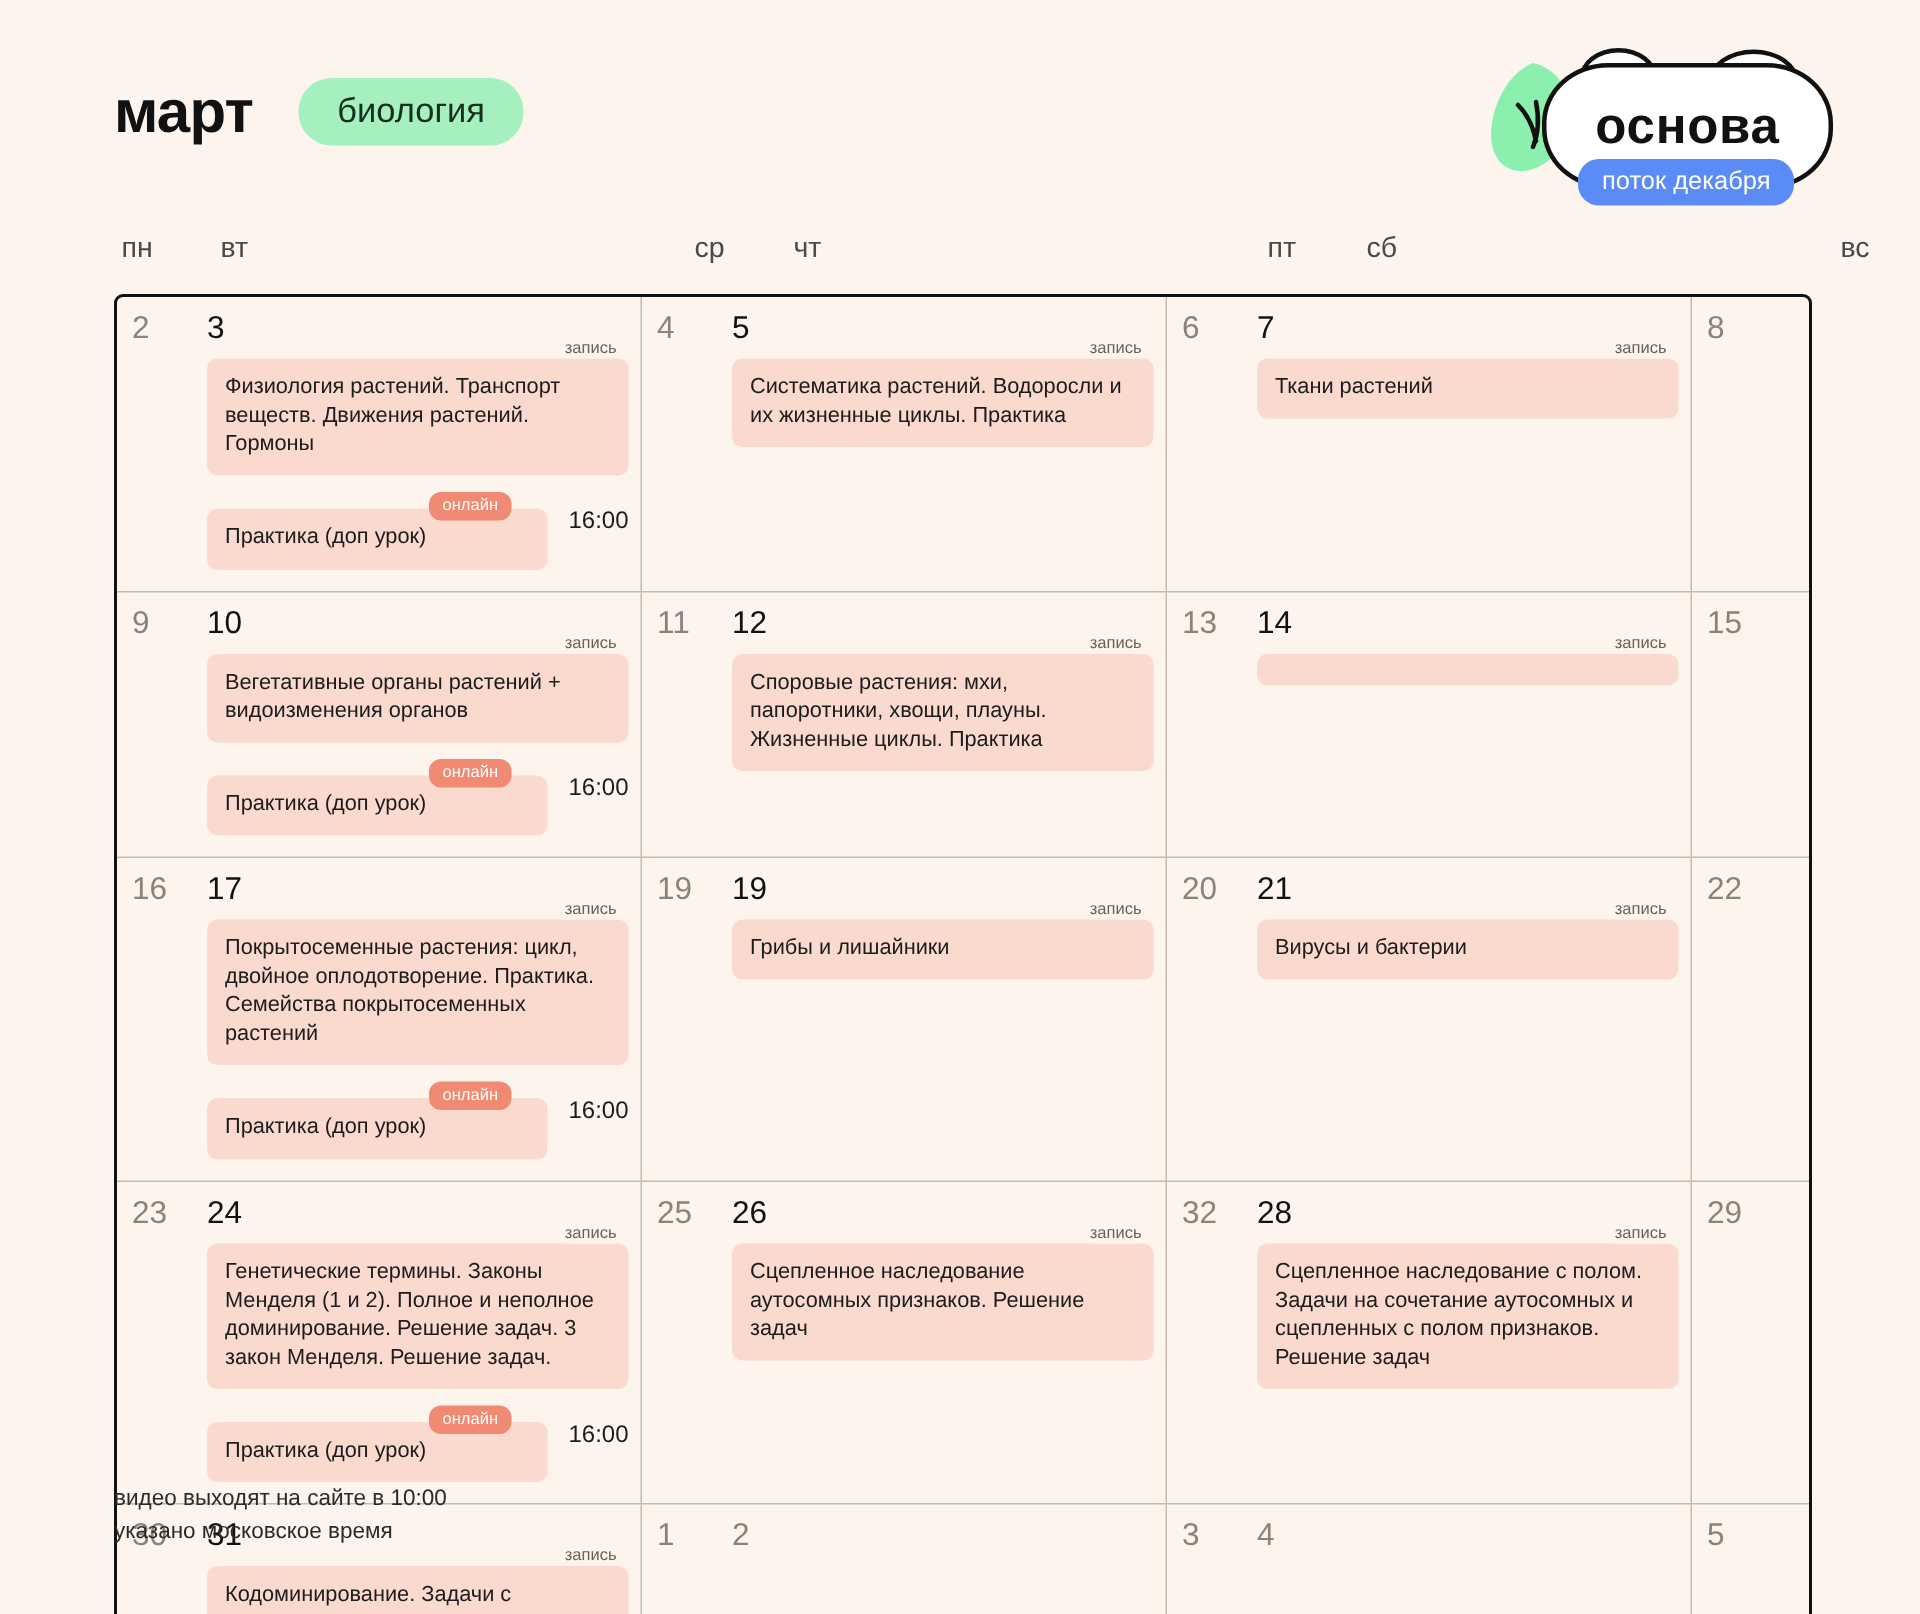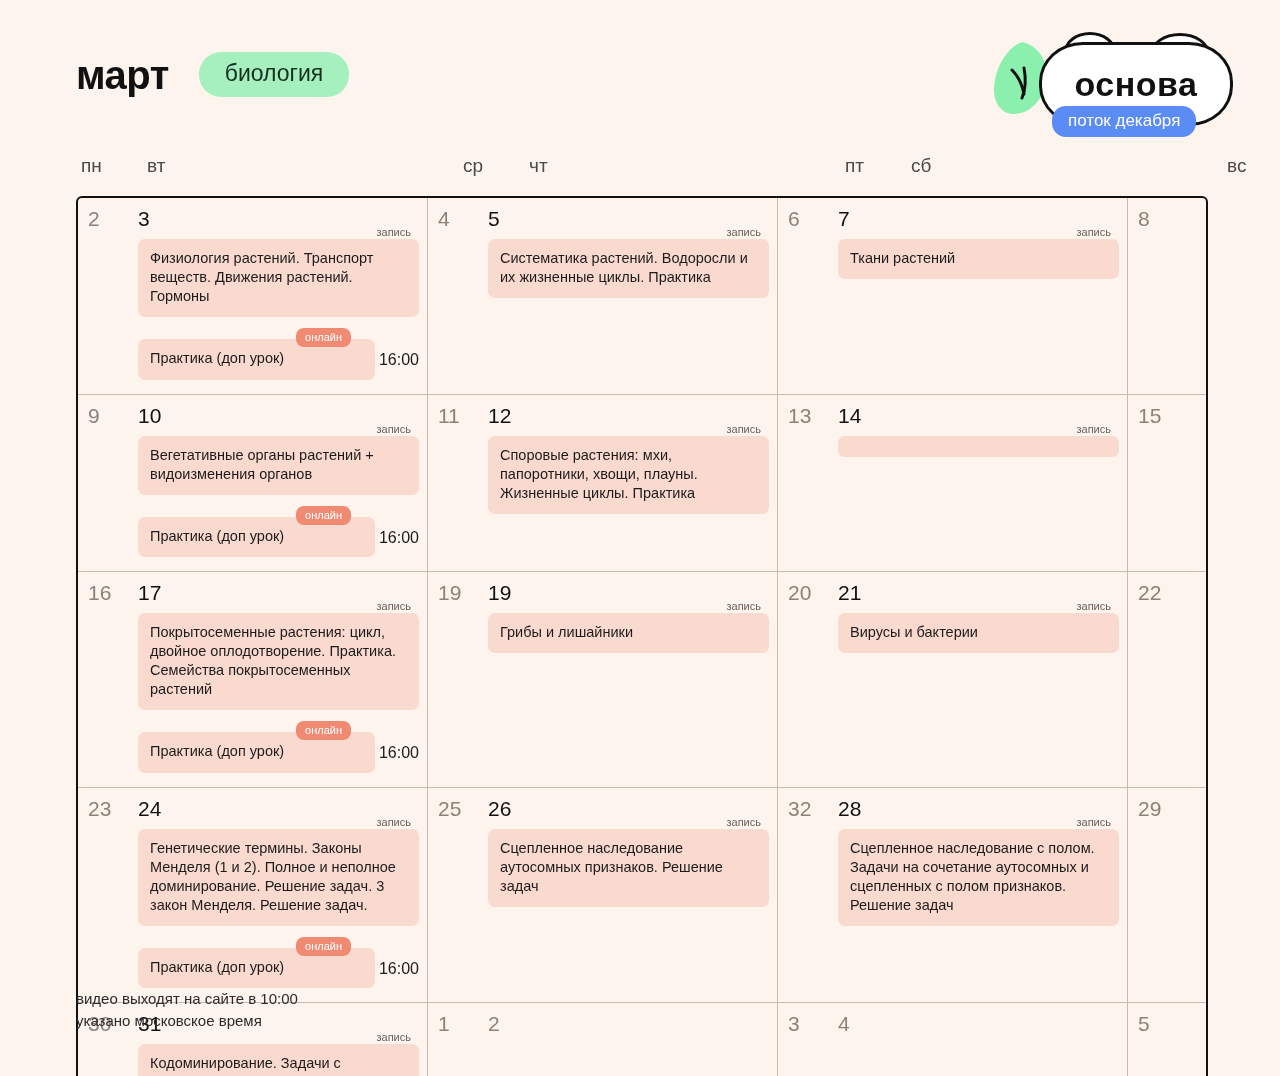--- a/index.html
+++ b/index.html
@@ -56,21 +56,21 @@
   }
   .logo-leaf {
     position: absolute;
     left: 0px;
     top: 14px;
     width: 62px;
     height: 76px;
   }
   .logo-cloud {
     position: absolute;
-    left: 47px;
+    left: 36px;
     top: 16px;
     width: 188px;
     height: 78px;
     background: #ffffff;
     border: 3px solid #111111;
     border-radius: 44px / 40px;
     display: flex;
     align-items: center;
     justify-content: center;
   }
@@ -203,21 +203,21 @@
     color: #ffffff;
     background: #f08a73;
     padding: 2px 9px 3px 9px;
     border-radius: 8px;
     font-size: 11px;
     top: -11px;
     right: 24px;
   }
   .event-row {
     display: flex;
-    align-items: center;
+    gap: 10px;
     margin-top: 22px;
     position: relative;
   }
   .event-row .event {
     flex: 1 1 auto;
     margin-top: 0;
   }
   .event-time {
     font-size: 16px;
     color: #1c1c1c;

